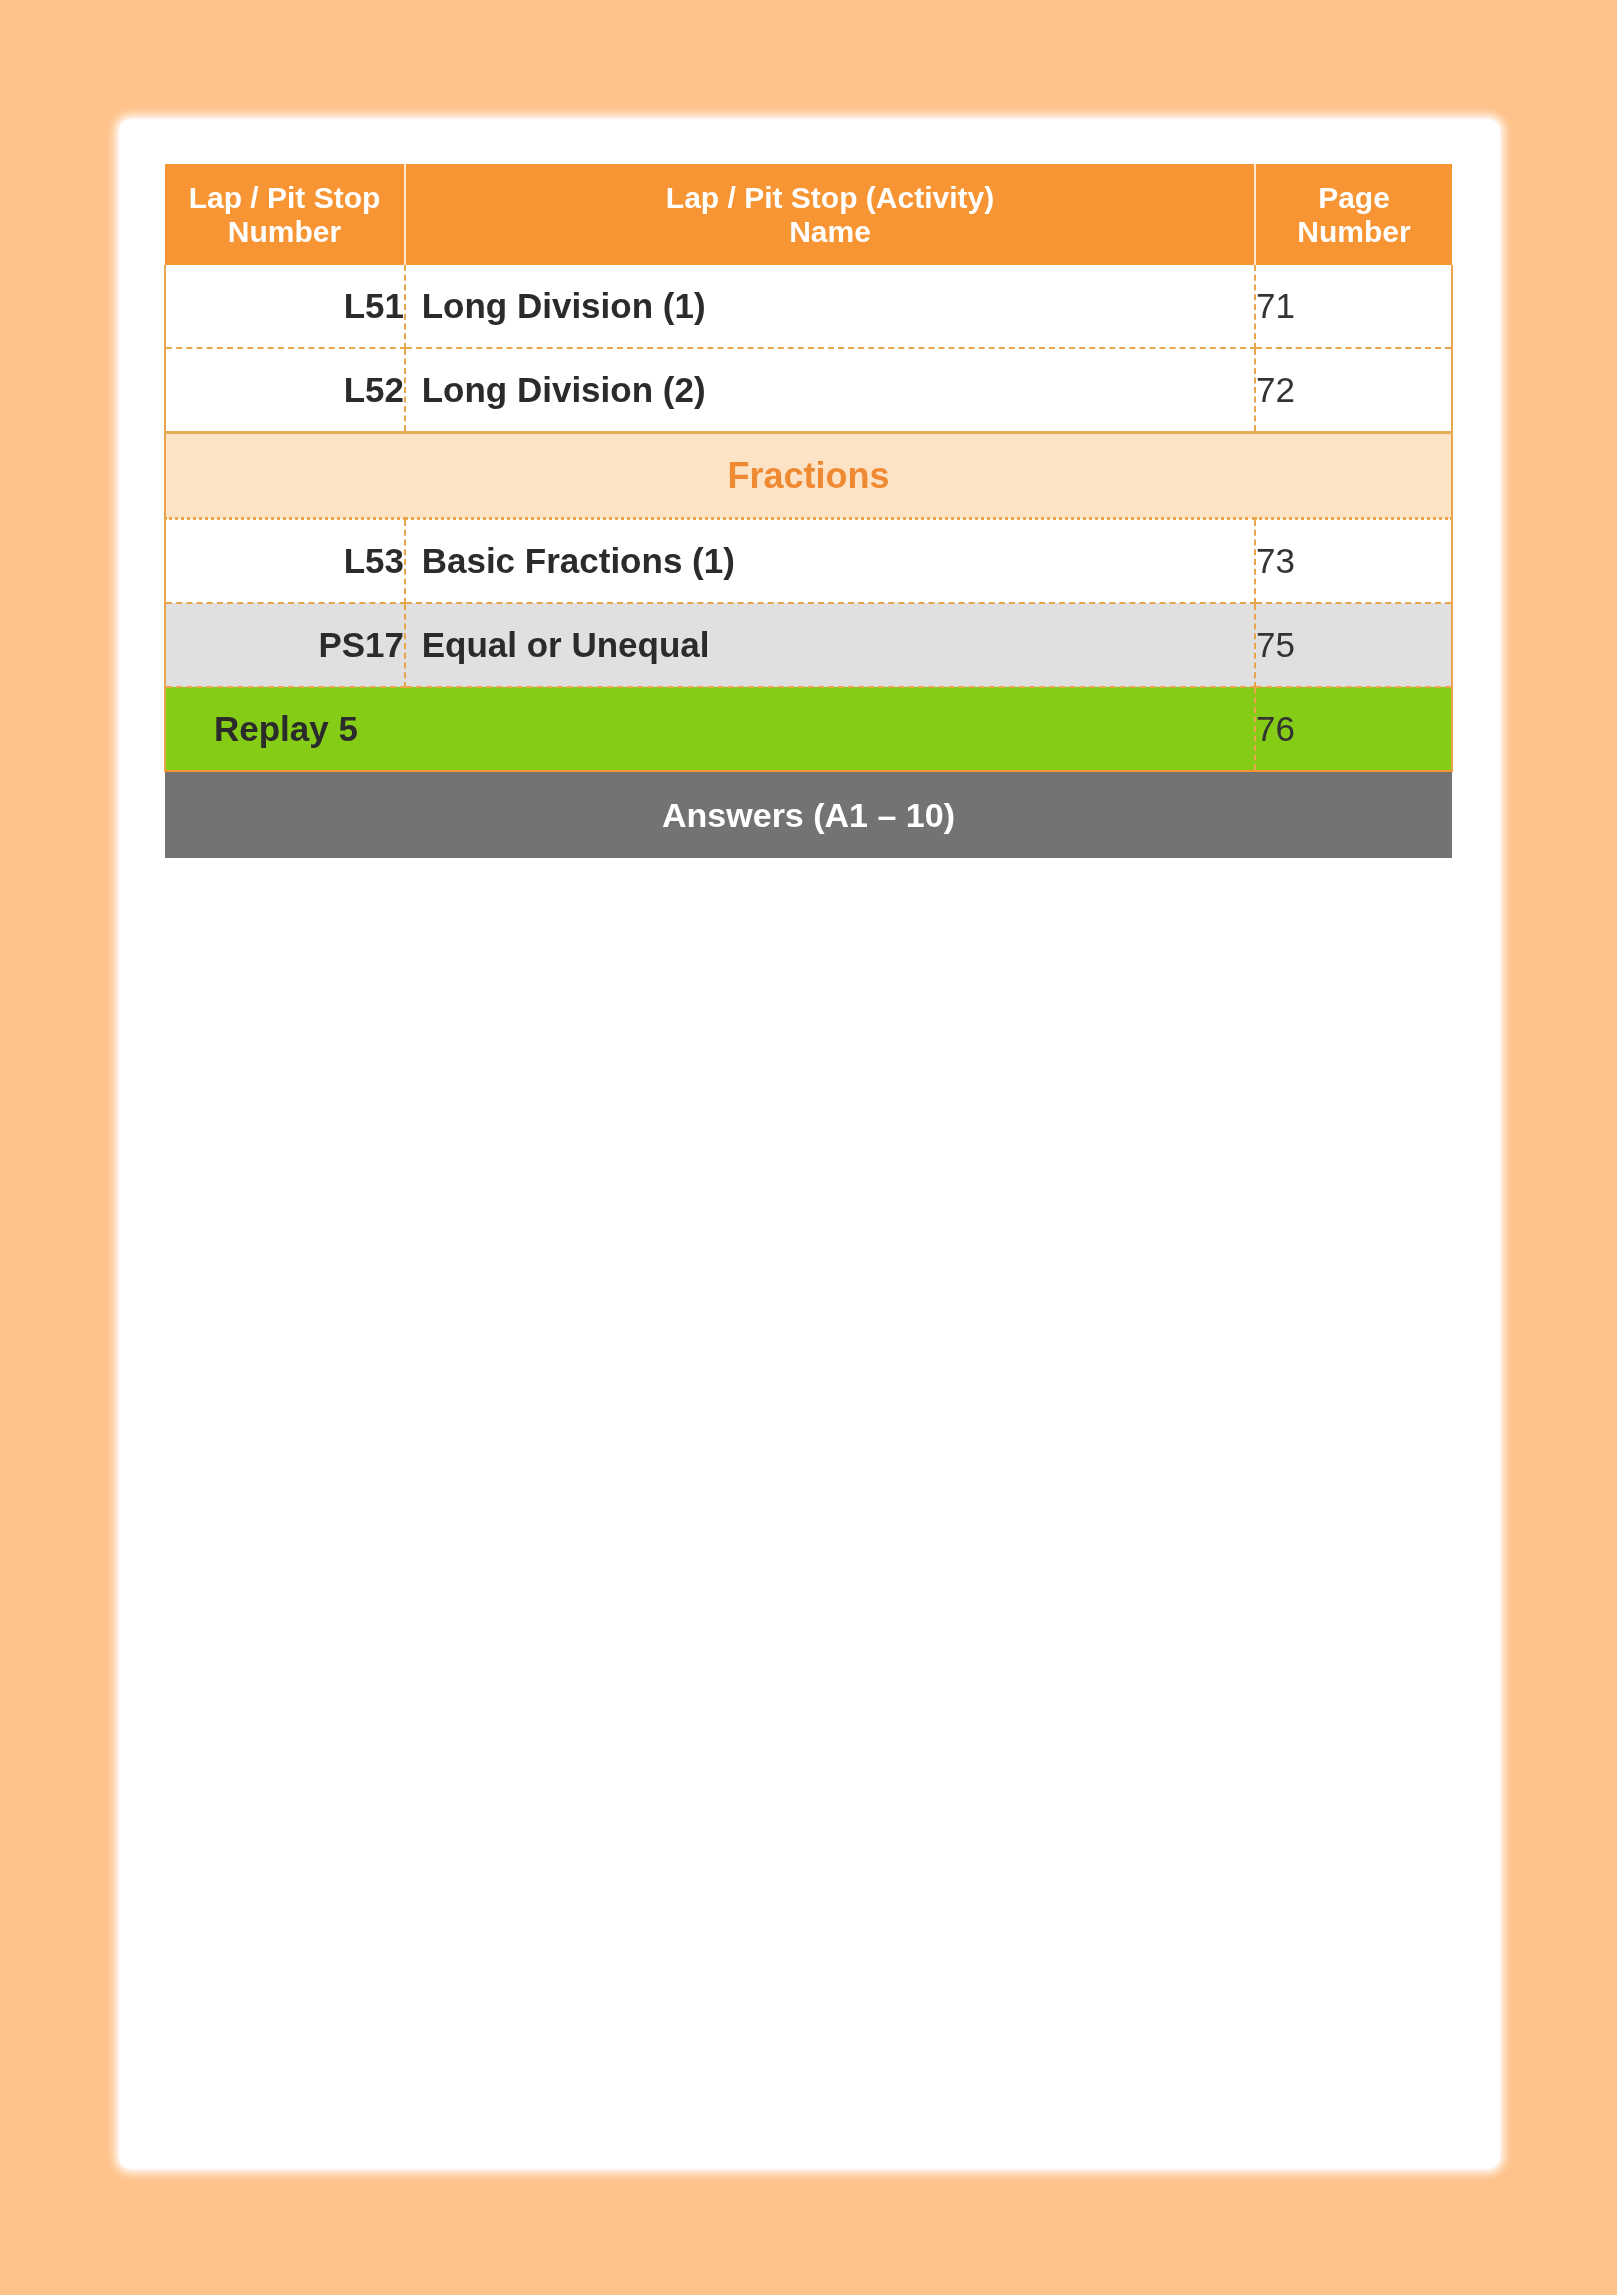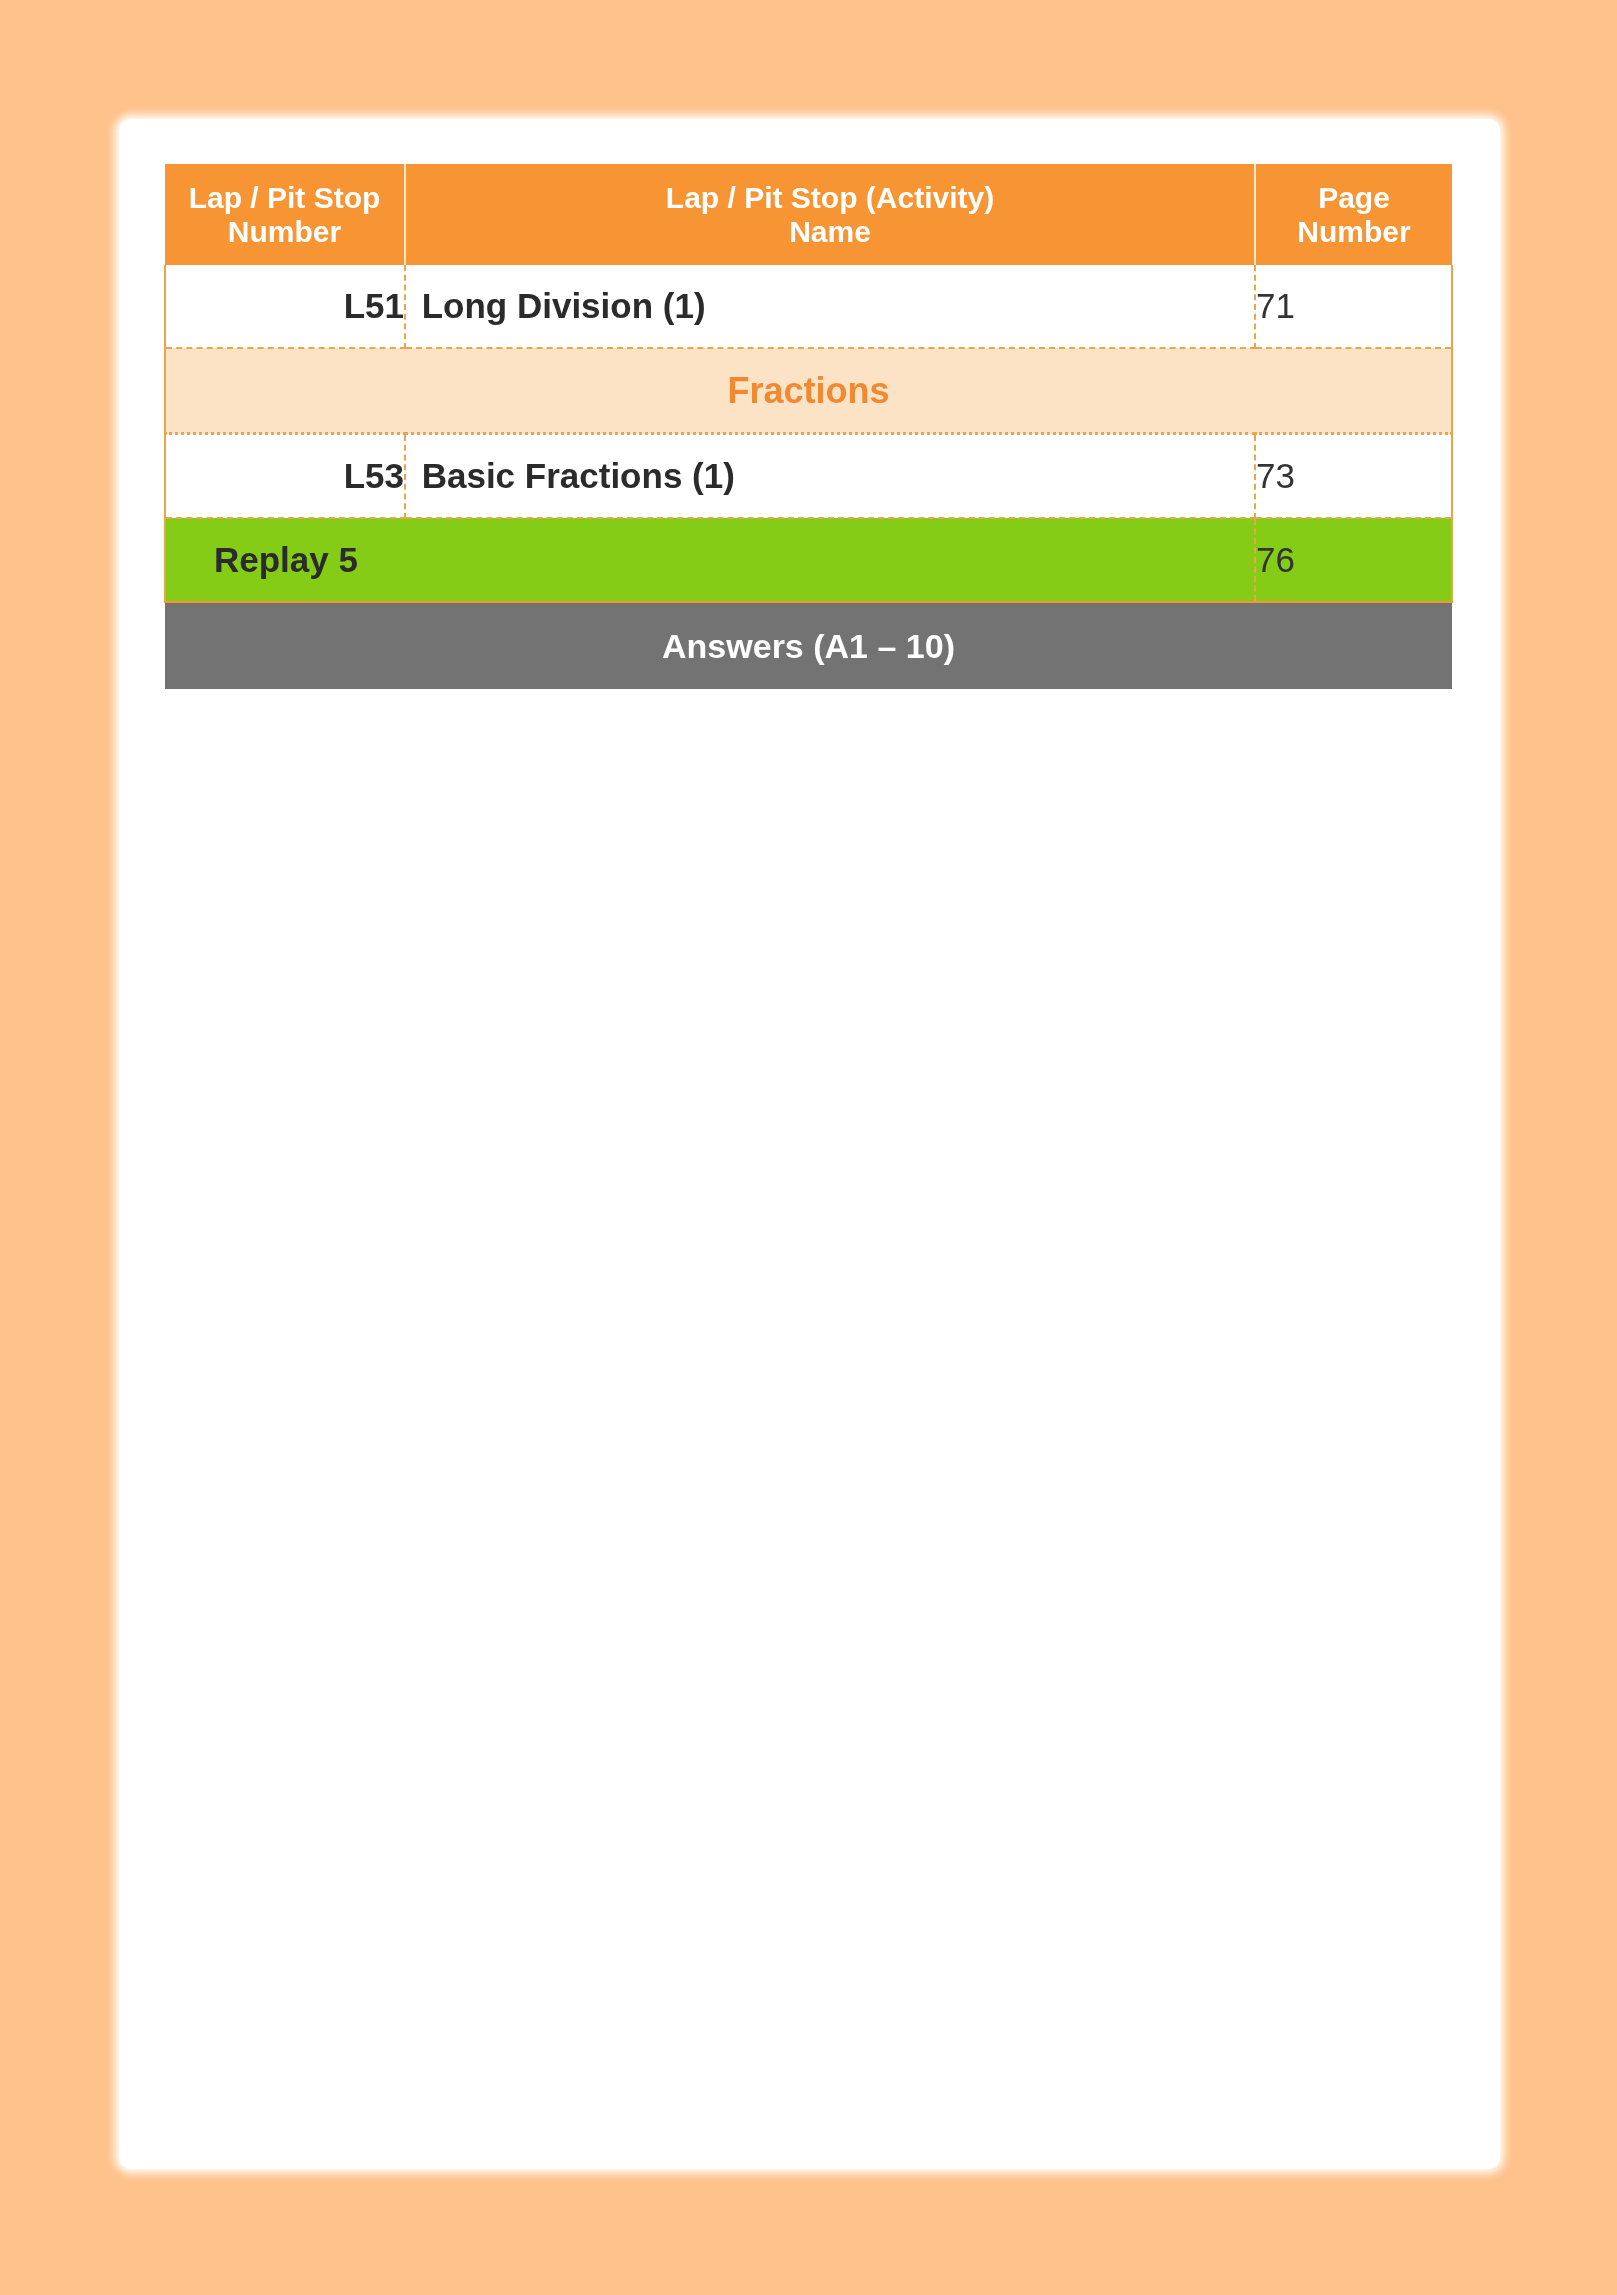--- a/index.html
+++ b/index.html
@@ -142,27 +142,37 @@
         <span class="hl">Number</span>
       </th>
     </tr>
   </thead>
   <tbody>
     <tr class="data-row white">
       <td class="num">L51</td>
       <td class="name">Long Division (1)</td>
       <td class="page">71</td>
     </tr>
+    <tr class="data-row white last-before-section">
+      <td class="num">L52</td>
+      <td class="name">Long Division (2)</td>
+      <td class="page">72</td>
+    </tr>
     <tr class="section-row">
       <td colspan="3">Fractions</td>
     </tr>
     <tr class="data-row white">
       <td class="num">L53</td>
       <td class="name">Basic Fractions (1)</td>
       <td class="page">73</td>
+    </tr>
+    <tr class="data-row grey">
+      <td class="num">PS17</td>
+      <td class="name">Equal or Unequal</td>
+      <td class="page">75</td>
     </tr>
     <tr class="data-row green replay-row">
       <td class="replay-label" colspan="2">Replay 5</td>
       <td class="page">76</td>
     </tr>
     <tr class="answers-row">
       <td colspan="3">Answers (A1 – 10)</td>
     </tr>
   </tbody>
 </table>

